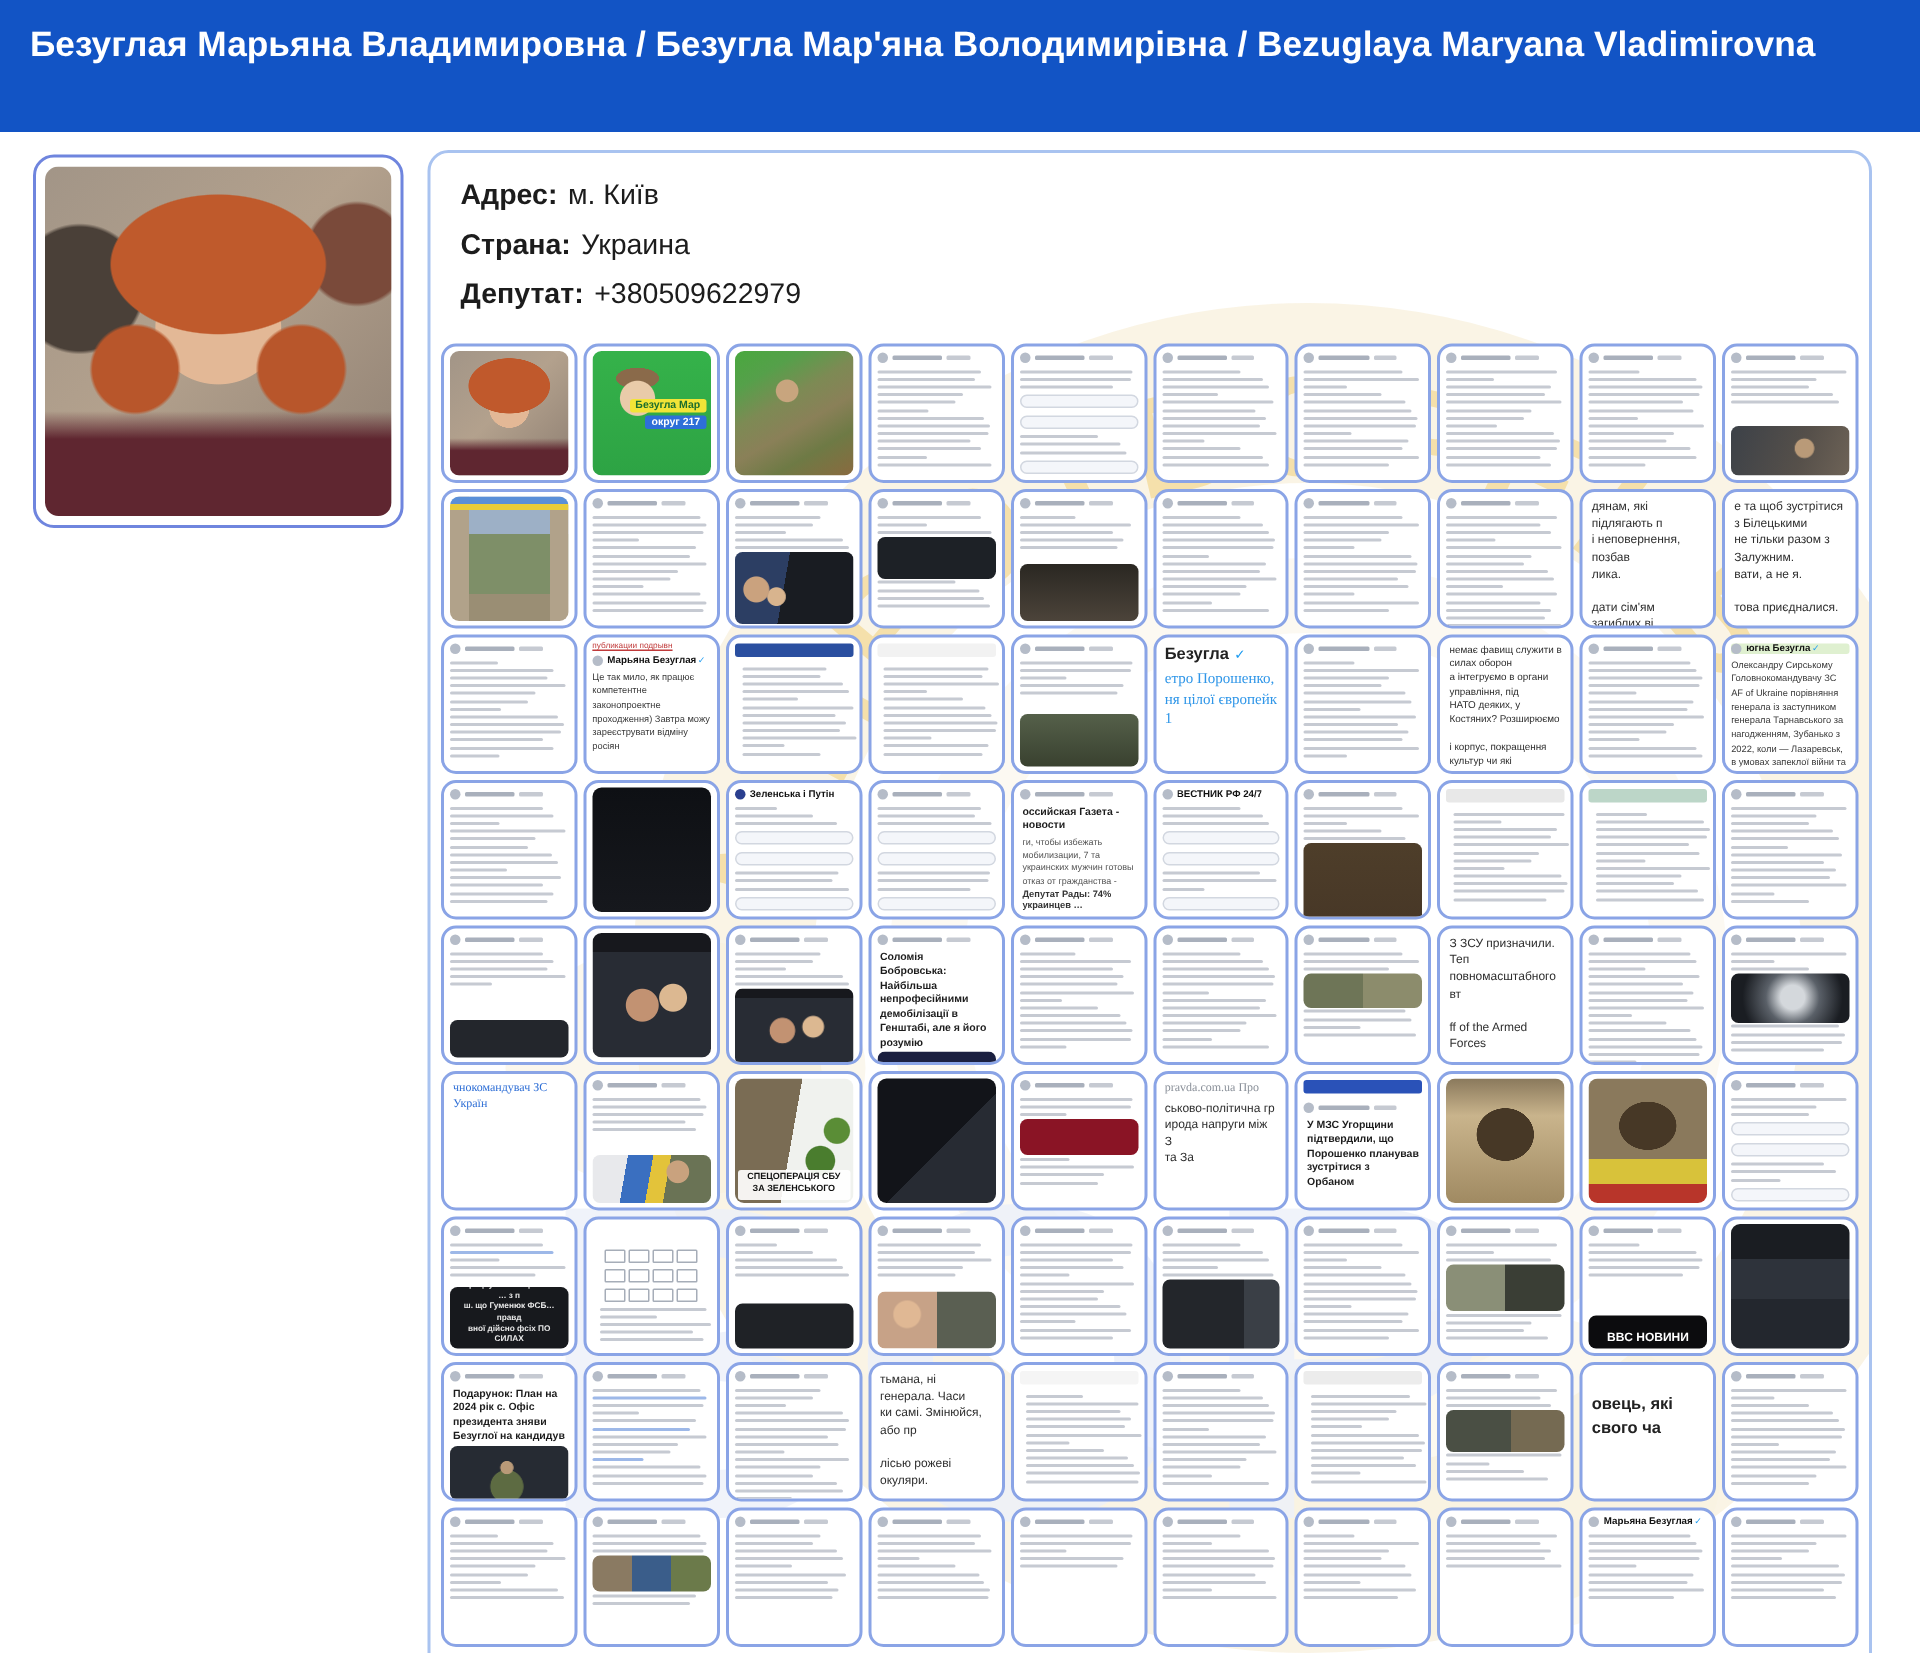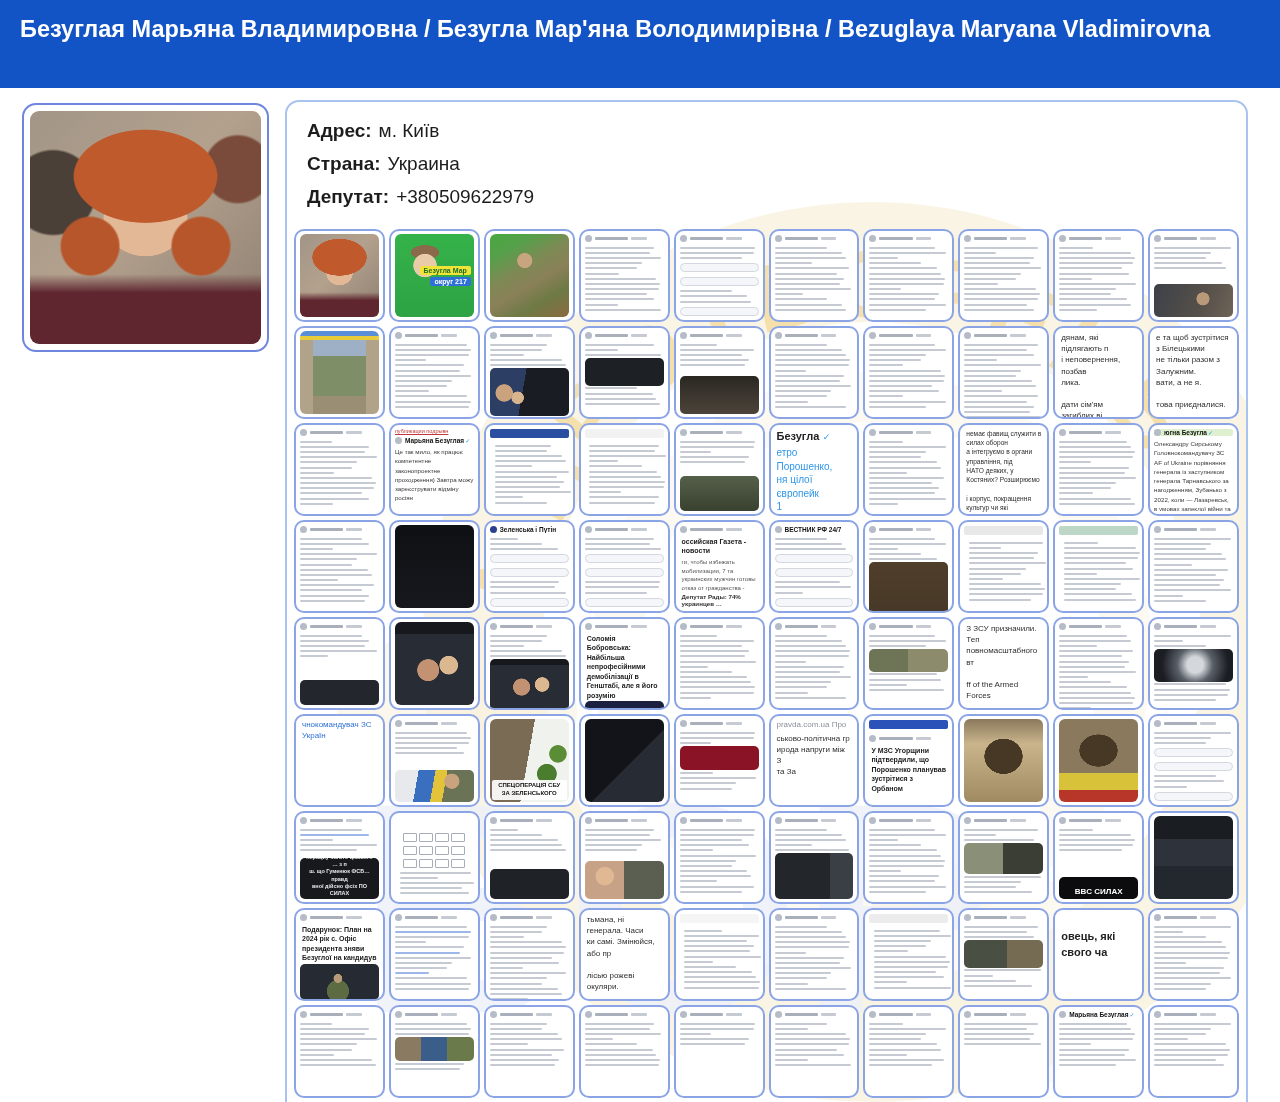--- a/index.html
+++ b/index.html
@@ -31,21 +31,21 @@
   .ln{height:2px;background:#c6cad2;border-radius:1px;margin:1.6px 0;flex:none;}
   .thead{display:flex;align-items:center;gap:3px;margin:1px 0 3px;flex:none;border-radius:2px;}
   .av{width:7px;height:7px;border-radius:50%;background:#b5bcc8;flex:none;}
   .hb{height:2.5px;background:#a9b0bc;border-radius:1px;}
   .hb2{background:#c6cad2;}
   .pname{font-size:6.5px;font-weight:bold;color:#111;white-space:nowrap;overflow:hidden;}
   .chk{color:#1d9bf0;font-size:6px;margin-left:1px;}
   .big{font-size:8px;line-height:1.4;color:#2e2e2e;white-space:pre-line;padding:1px 2px;}
   .big.bigger{font-size:11px;font-weight:bold;color:#222;}
   .big.smaller{font-size:6.6px;}
-  .bsub{font-size:8px;white-space:pre-line;padding:1px 2px;line-height:1.35;flex:none;}
+  .bsub{font-size:8px;white-space:pre-line;padding:1px 2px;line-height:1.35;flex:none;font-family:Liberation Serif, serif;}
   .pbody{font-size:6.2px;color:#3a3a3a;line-height:1.5;white-space:pre-line;overflow:hidden;}
   .toph{font-size:5.5px;color:#c03a3a;text-decoration:underline;margin-bottom:2px;flex:none;}
   .timg{width:100%;border-radius:5px;flex:none;display:flex;align-items:flex-end;justify-content:center;
     overflow:hidden;position:relative;}
   .t-photo .timg{height:100%;border-radius:6px;}
   .tcap{font-size:6.5px;font-weight:bold;line-height:1.3;text-align:center;padding:2px 3px;width:100%;
     white-space:pre-line;box-sizing:border-box;}
   .chip{font-size:7px;font-weight:bold;padding:1px 4px;border-radius:2px;margin:1px 3px;white-space:nowrap;}
   .pollbar{height:7px;border:1px solid #d2d7e0;background:#f4f6fa;border-radius:5px;margin:2.5px 0;flex:none;}
   .dbar{height:9px;border-radius:2px;margin:1px 0 5px;flex:none;}
@@ -1012,21 +1012,21 @@
             <div class="av"></div>
             <div class="hb" style="width: 42%;"></div>
             <div class="hb hb2" style="width: 20%;"></div>
           </div>
           <div class="ln" style="width: 43%;"></div>
           <div class="ln" style="width: 91%;"></div>
           <div class="ln" style="width: 96%;"></div>
           <div class="ln" style="width: 94%;"></div>
           <div class="ln" style="width: 79%;"></div>
           <div class="timg" style="background: rgb(12, 12, 14); height: 26%; margin-top: auto;">
-            <div class="tcap" style="color: rgb(255, 255, 255); font-size: 8px;">BBC СИЛАХ</div>
+            <div class="tcap" style="color: rgb(255, 255, 255); font-size: 8px;">BBC НОВИНИ</div>
           </div>
         </div>
         <div class="thumb t-photo">
           <div class="timg" style="background: linear-gradient(rgb(26, 29, 34) 0px, rgb(26, 29, 34) 28%, rgb(46, 51, 59) 28%, rgb(46, 51, 59) 60%, rgb(35, 39, 46) 60%); height: 100%;"></div>
         </div>
         <div class="thumb t-article">
           <div class="thead">
             <div class="av"></div>
             <div class="hb" style="width: 42%;"></div>
             <div class="hb hb2" style="width: 20%;"></div>

